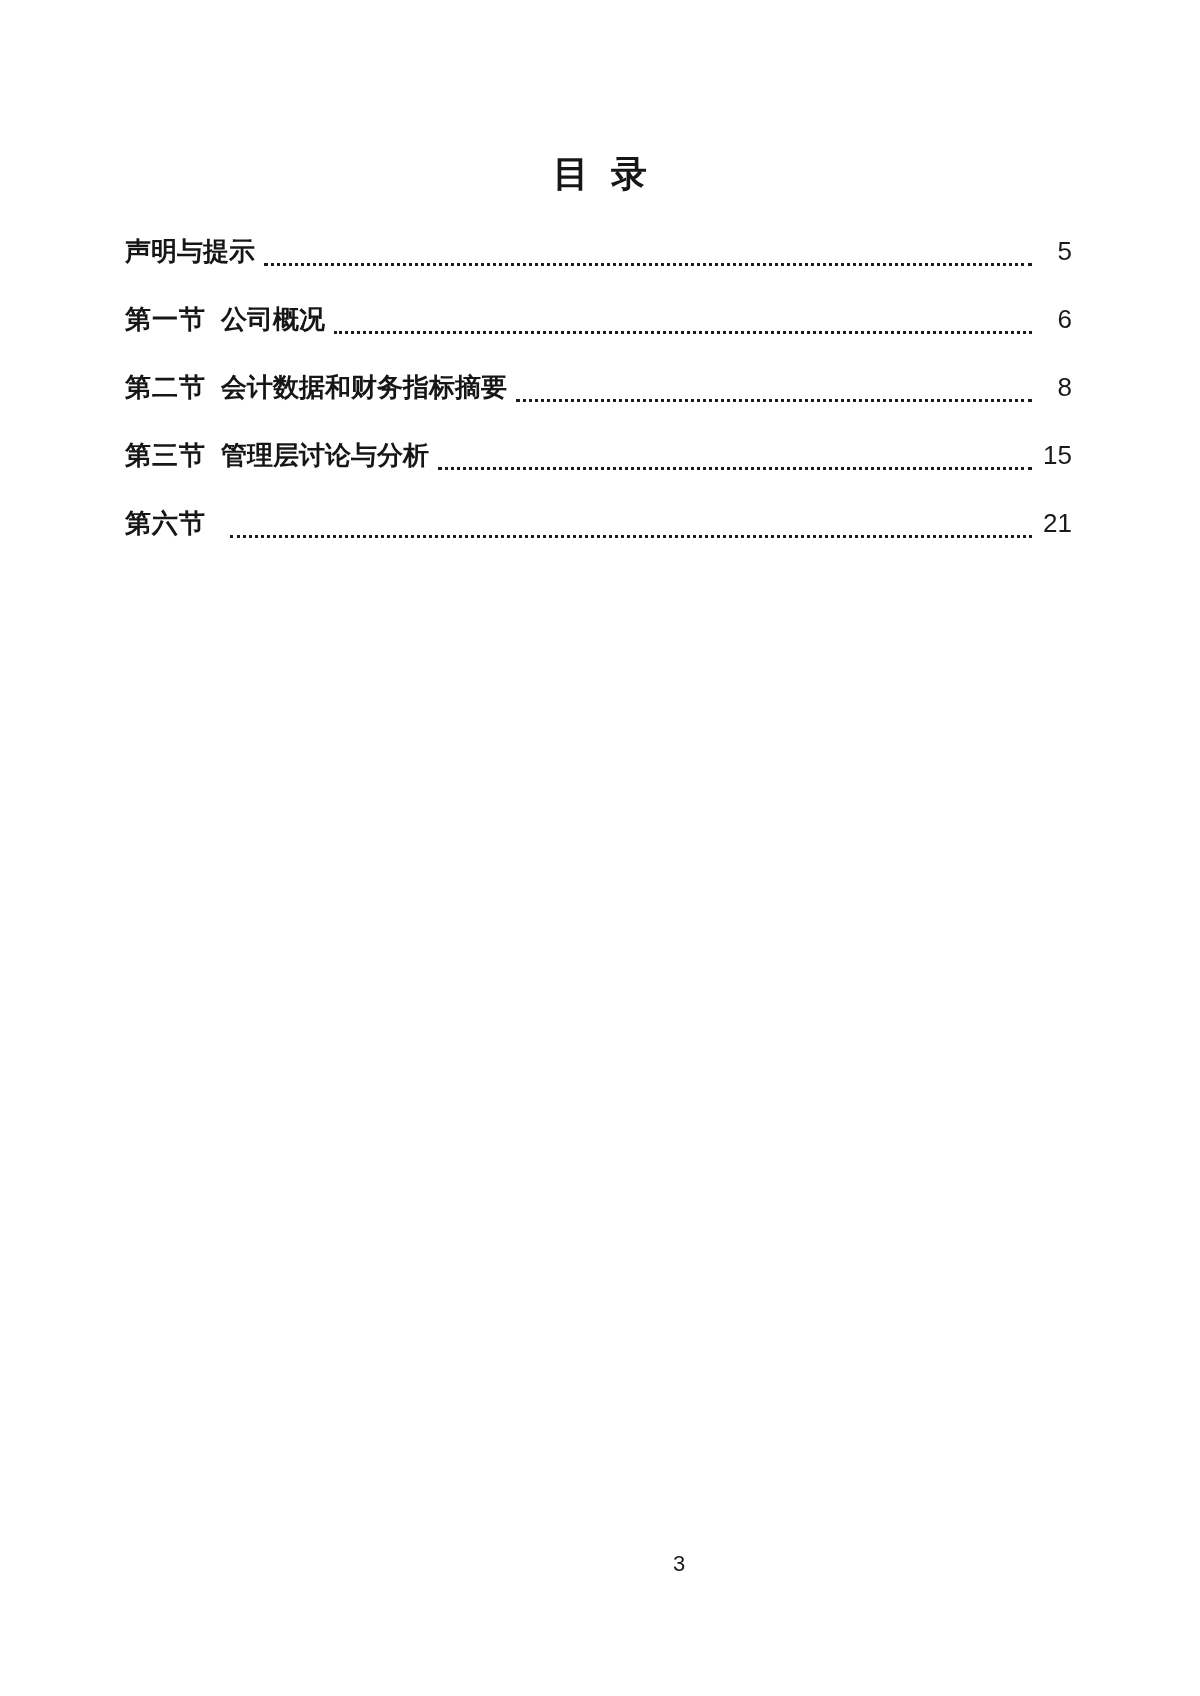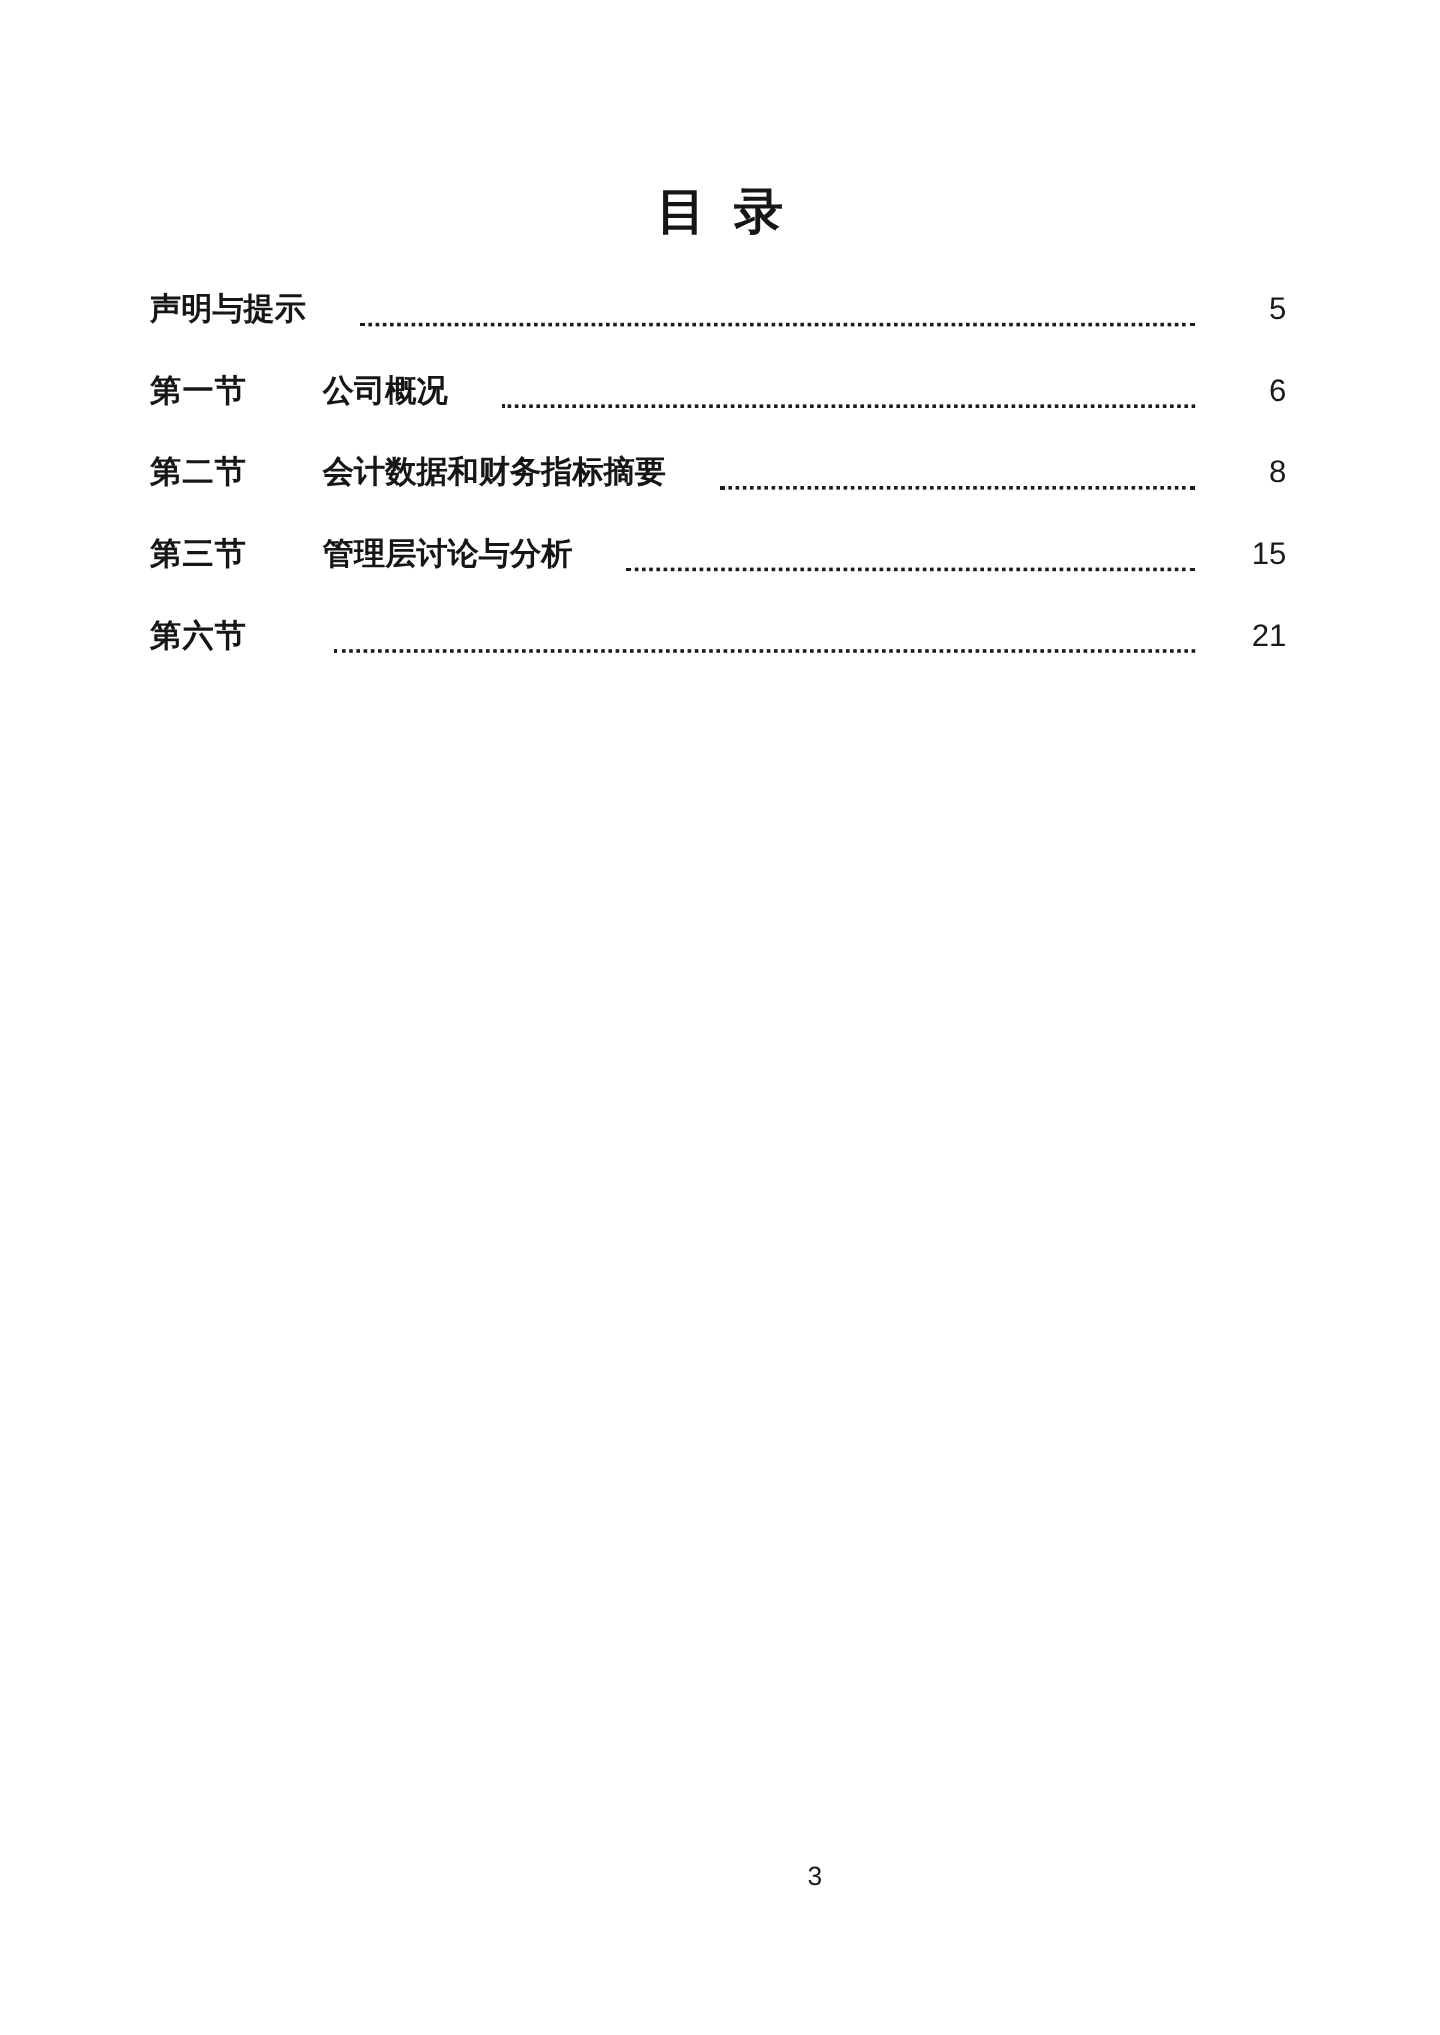--- a/index.html
+++ b/index.html
@@ -13,44 +13,43 @@
     height: 1696px;
     margin: 0 auto;
     background: #ffffff;
     font-family: "Liberation Sans", "DejaVu Sans", sans-serif;
     color: #1a1a1a;
     overflow: hidden;
   }
   .doc-title {
     margin: 152px 0 0 0;
     text-align: center;
-    font-size: 41px;
+    font-size: 36px;
     line-height: 1.2;
     font-weight: bold;
     word-spacing: 12px;
     color: #161616;
   }
   .toc {
     margin-top: 22px;
     padding: 0 128px 0 125px;
   }
   .toc-row {
     display: flex;
     align-items: center;
     height: 68px;
     font-size: 26px;
     font-weight: bold;
     color: #161616;
     cursor: default;
-    gap: 36px;
   }
   .toc-sec {
     flex: none;
     min-width: 80px;
-    margin-right: 27px;
+    margin-right: 15px;
     white-space: nowrap;
     letter-spacing: 1px;
   }
   .toc-title {
     flex: none;
     white-space: nowrap;
   }
   .toc-dots {
     flex: 1 1 auto;
     min-width: 16px;

